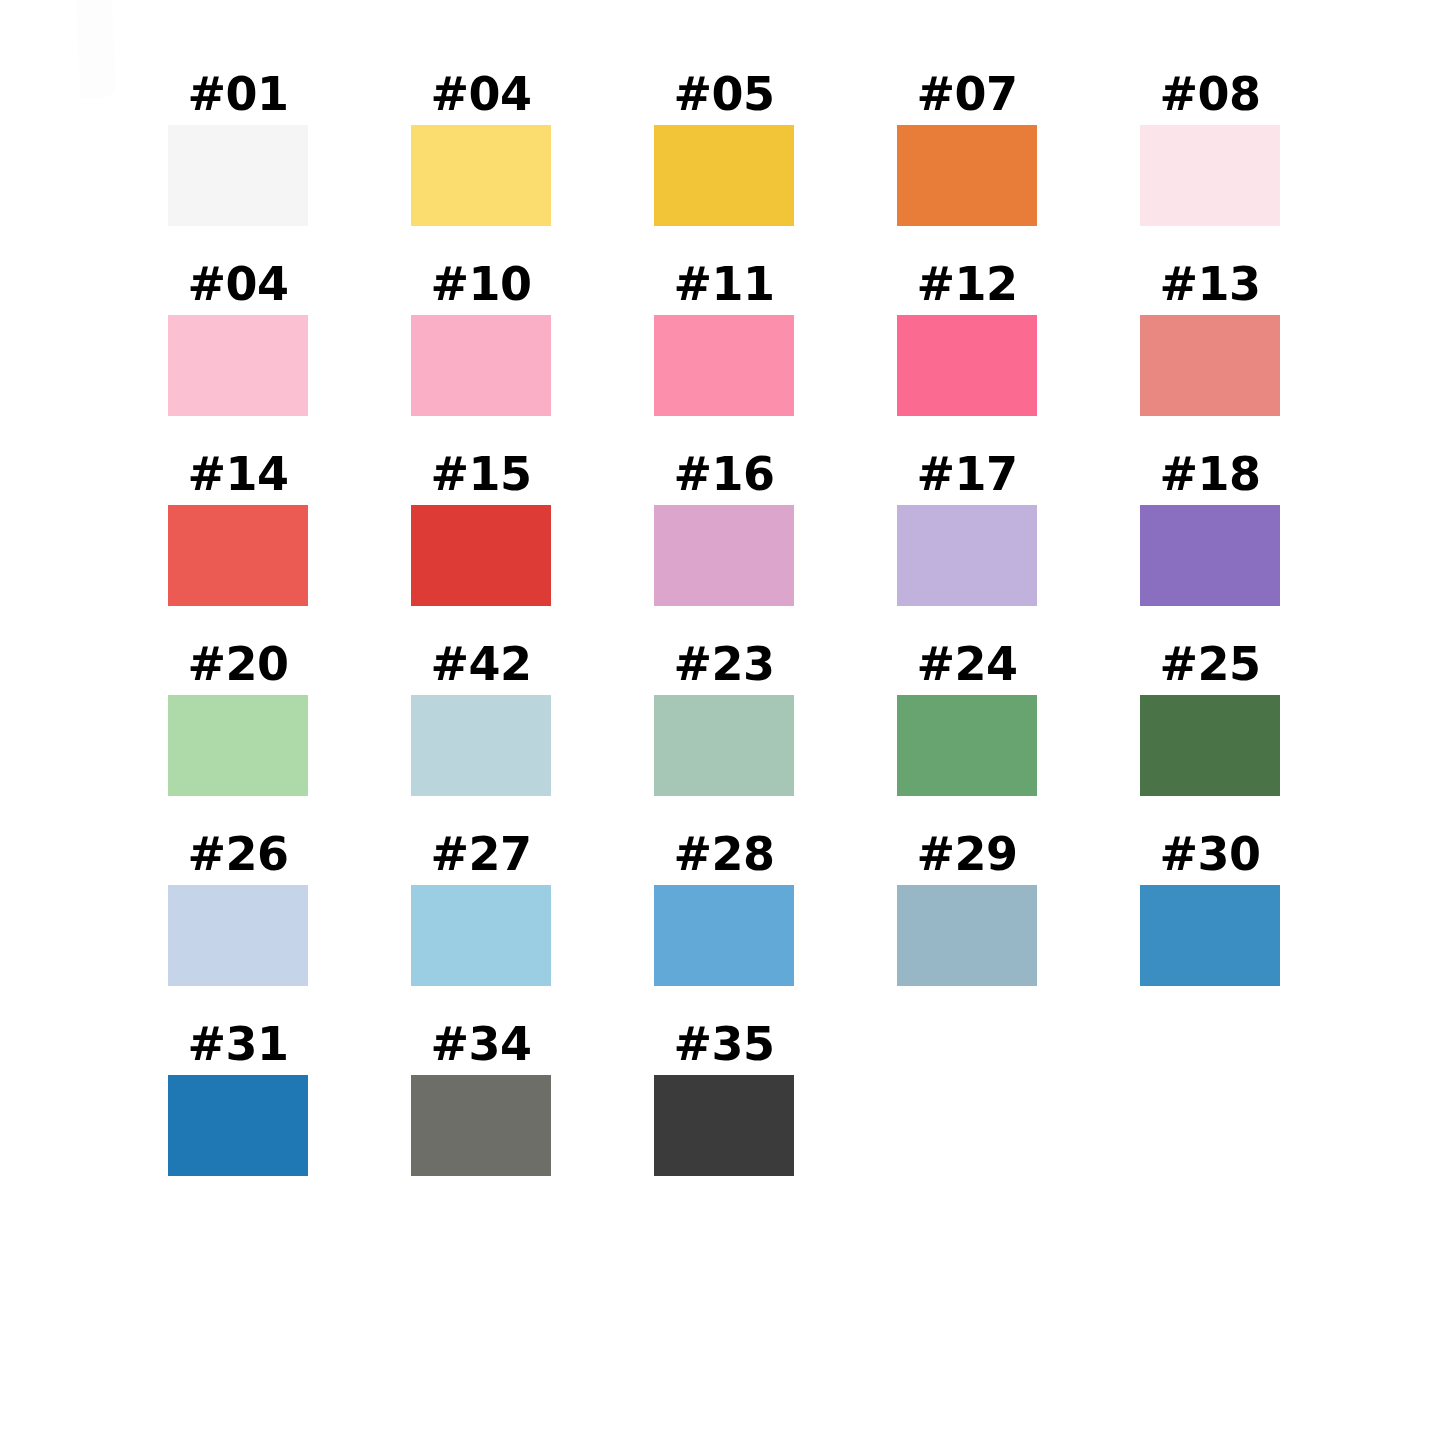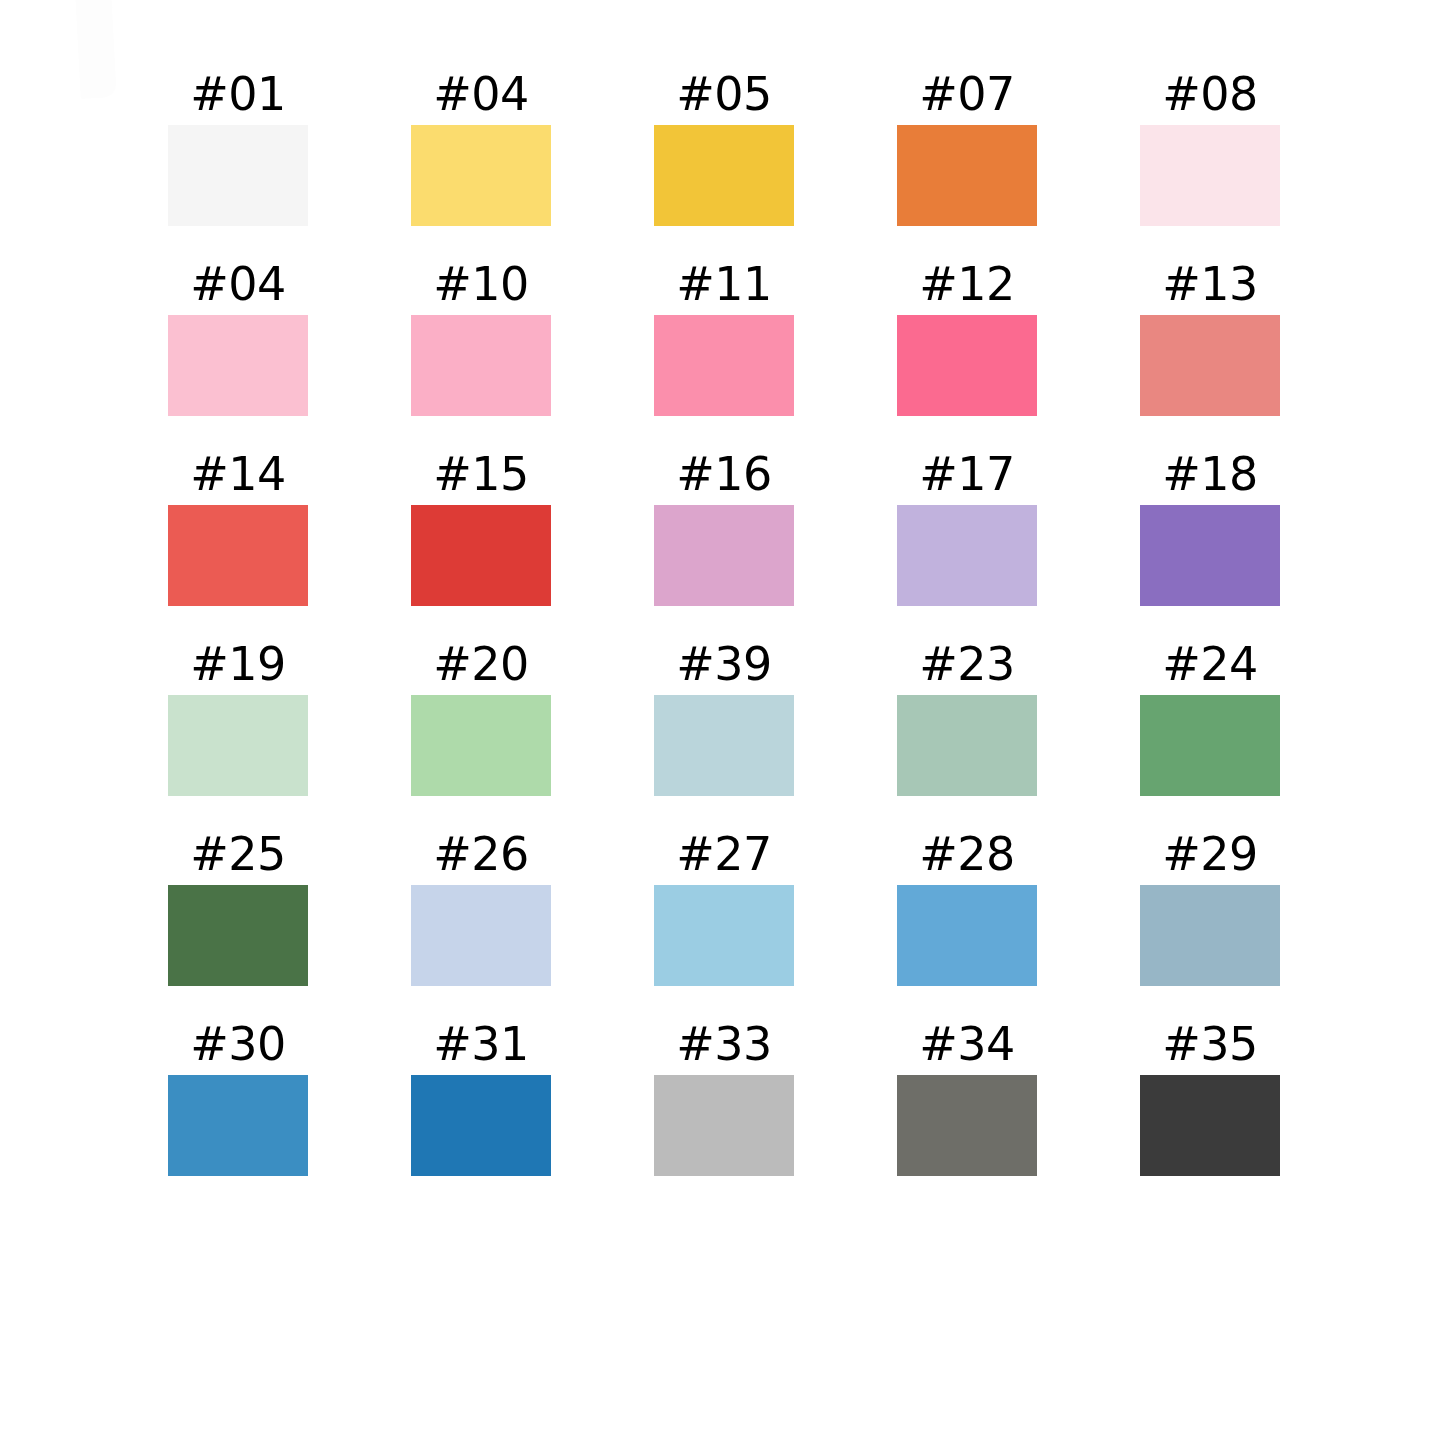--- a/index.html
+++ b/index.html
@@ -42,21 +42,21 @@
 
   .swatch-cell {
     width: 140px;
     display: flex;
     flex-direction: column;
     align-items: center;
   }
 
   .swatch-label {
     font-family: "DejaVu Sans", sans-serif;
-    font-weight: 400;
+    font-weight: 700;
     font-size: 46px;
     line-height: 54px;
     letter-spacing: -0.5px;
     color: #000000;
     height: 63px;
     display: flex;
     align-items: center;
     justify-content: center;
     white-space: nowrap;
     user-select: none;
@@ -129,29 +129,25 @@
     </div>
     <div class="swatch-cell">
       <div class="swatch-label">#17</div>
       <div class="swatch-chip" style="background-color: rgb(193, 178, 221);"></div>
     </div>
     <div class="swatch-cell">
       <div class="swatch-label">#18</div>
       <div class="swatch-chip" style="background-color: rgb(138, 110, 192);"></div>
     </div>
     <div class="swatch-cell">
-      <div class="swatch-label">#19</div>
-      <div class="swatch-chip" style="background-color: rgb(201, 226, 205);"></div>
-    </div>
-    <div class="swatch-cell">
       <div class="swatch-label">#20</div>
       <div class="swatch-chip" style="background-color: rgb(174, 218, 170);"></div>
     </div>
     <div class="swatch-cell">
-      <div class="swatch-label">#39</div>
+      <div class="swatch-label">#42</div>
       <div class="swatch-chip" style="background-color: rgb(186, 213, 219);"></div>
     </div>
     <div class="swatch-cell">
       <div class="swatch-label">#23</div>
       <div class="swatch-chip" style="background-color: rgb(167, 199, 182);"></div>
     </div>
     <div class="swatch-cell">
       <div class="swatch-label">#24</div>
       <div class="swatch-chip" style="background-color: rgb(103, 164, 112);"></div>
     </div>
@@ -177,24 +173,20 @@
     </div>
     <div class="swatch-cell">
       <div class="swatch-label">#30</div>
       <div class="swatch-chip" style="background-color: rgb(59, 142, 194);"></div>
     </div>
     <div class="swatch-cell">
       <div class="swatch-label">#31</div>
       <div class="swatch-chip" style="background-color: rgb(31, 119, 180);"></div>
     </div>
     <div class="swatch-cell">
-      <div class="swatch-label">#33</div>
-      <div class="swatch-chip" style="background-color: rgb(187, 187, 187);"></div>
-    </div>
-    <div class="swatch-cell">
       <div class="swatch-label">#34</div>
       <div class="swatch-chip" style="background-color: rgb(110, 110, 104);"></div>
     </div>
     <div class="swatch-cell">
       <div class="swatch-label">#35</div>
       <div class="swatch-chip" style="background-color: rgb(59, 59, 59);"></div>
     </div>
   </div>
 
 </body></html>

